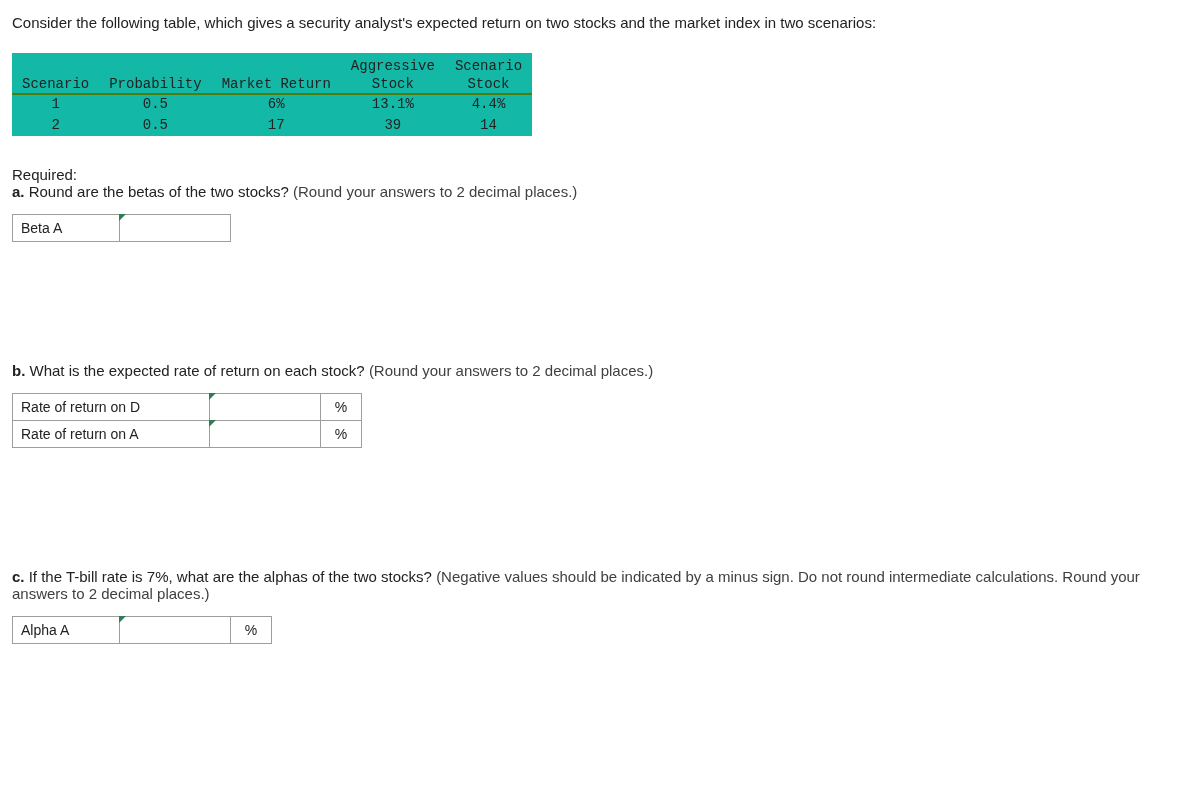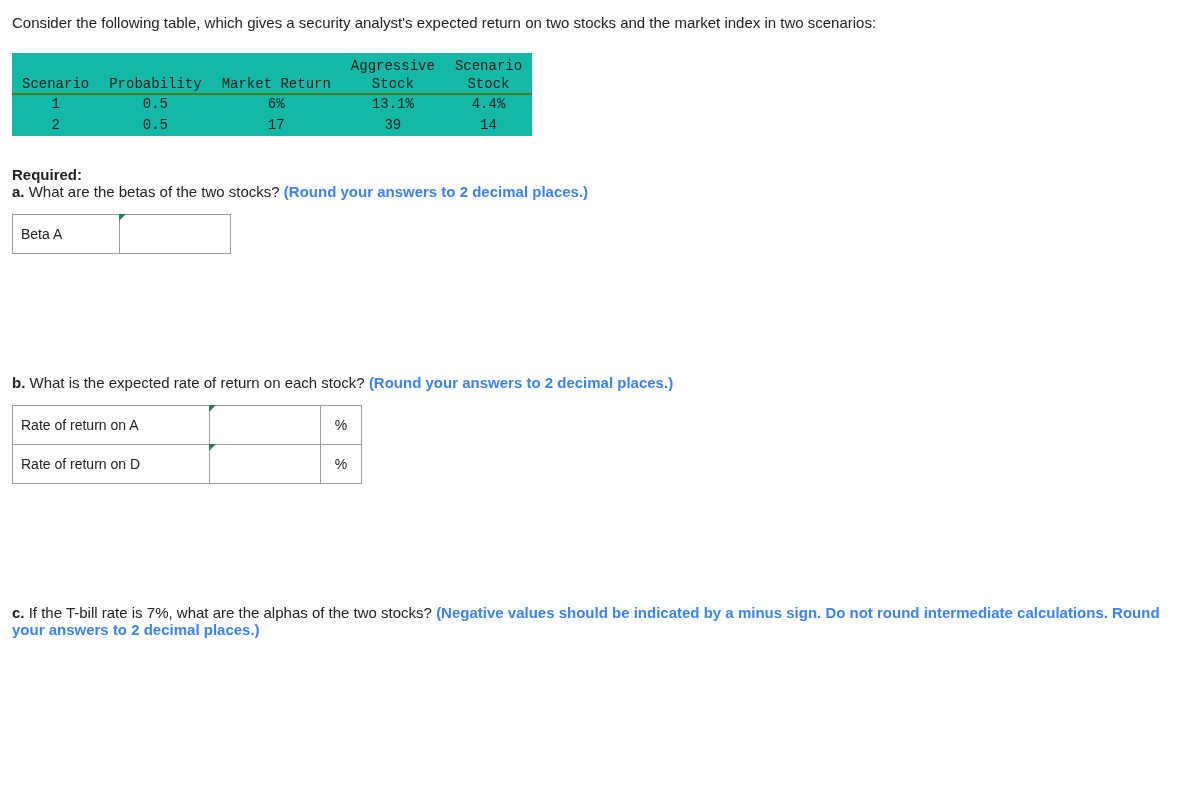--- a/index.html
+++ b/index.html
@@ -27,31 +27,31 @@
     text-align: center;
     font-weight: normal;
     border: none;
     line-height: 1.3;
   }
   .data-table thead tr:first-child th { padding-top: 4px; }
   .data-table thead th.bottom-rule {
     border-bottom: 2px solid #4d7c0f;
   }
   .data-table tbody td { padding-bottom:2px;}
-  .required { font-weight: bold; }
+  .required { font-weight: normal; }
   .q-label { font-weight: bold; }
-  .red { color: #3b82f6; font-weight: bold; }
+  .red { color: #404040; font-weight: normal; }
   .answer-table {
     border-collapse: collapse;
     margin-top: 14px;
     font-size: 14px;
   }
   .answer-table td {
     border: 1px solid #9e9e9e;
-    padding: 10px 8px;
+    padding: 4px 8px;
     height: 18px;
     vertical-align: middle;
   }
   .answer-table td.label-cell {
     min-width: 90px;
     background: #fff;
   }
   .answer-table td.label-cell.wide { min-width: 180px; }
   .answer-table td.input-cell {
     padding: 0;
@@ -117,55 +117,60 @@
       <td>0.5</td>
       <td>17</td>
       <td>39</td>
       <td>14</td>
     </tr>
   </tbody>
 </table>
 
 <div class="required">Required:</div>
 <div>
-  <span class="q-label">a.</span><span> What are the betas of the two stocks? </span><span class="red">(Round your answers to 2 decimal places.)</span>
+  <span class="q-label">a.</span><span> Round are the betas of the two stocks? </span><span class="red">(Round your answers to 2 decimal places.)</span>
 </div>
 
 <table class="answer-table">
   <tbody>
       <tr>
     <td class="label-cell">Beta A</td>
     <td class="input-cell"><span class="caret"></span><input type="text" style=""></td>
   </tr>
 </tbody>
   </table>
 
 <div class="big-gap"></div>
 
 <div>
   <span class="q-label">b.</span><span> What is the expected rate of return on each stock? </span><span class="red">(Round your answers to 2 decimal places.)</span>
 </div>
 
 <table class="answer-table">
   <tbody>
       <tr>
-    <td class="label-cell wide">Rate of return on A</td>
+    <td class="label-cell wide">Rate of return on D</td>
     <td class="input-cell"><span class="caret"></span><input type="text" style=""></td>
     <td class="unit-cell">%</td>
   </tr>
   <tr>
-    <td class="label-cell wide">Rate of return on D</td>
+    <td class="label-cell wide">Rate of return on A</td>
     <td class="input-cell"><span class="caret"></span><input type="text" style=""></td>
     <td class="unit-cell">%</td>
   </tr>
 </tbody>
   </table>
 
 <div class="big-gap"></div>
 
 <div>
   <span class="q-label">c.</span><span> If the T-bill rate is 7%, what are the alphas of the two stocks? </span><span class="red">(Negative values should be indicated by a minus sign. Do not round intermediate calculations. Round your answers to 2 decimal places.)</span>
 </div>
 
 <table class="answer-table">
   <tbody>
+      <tr>
+    <td class="label-cell">Alpha A</td>
+    <td class="input-cell"><span class="caret"></span><input type="text" style=""></td>
+    <td class="unit-cell">%</td>
+  </tr>
 </tbody>
   </table>
 
 </body></html>

